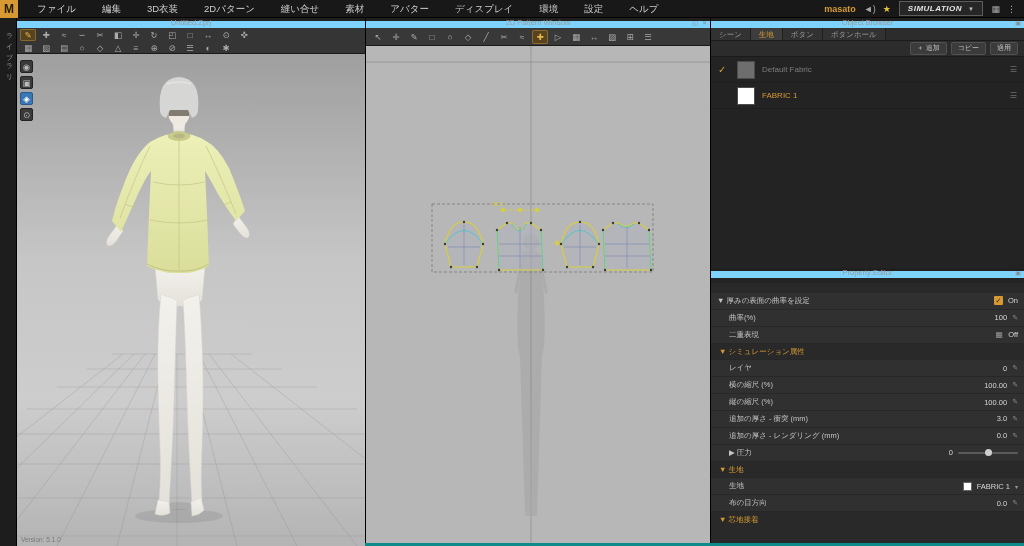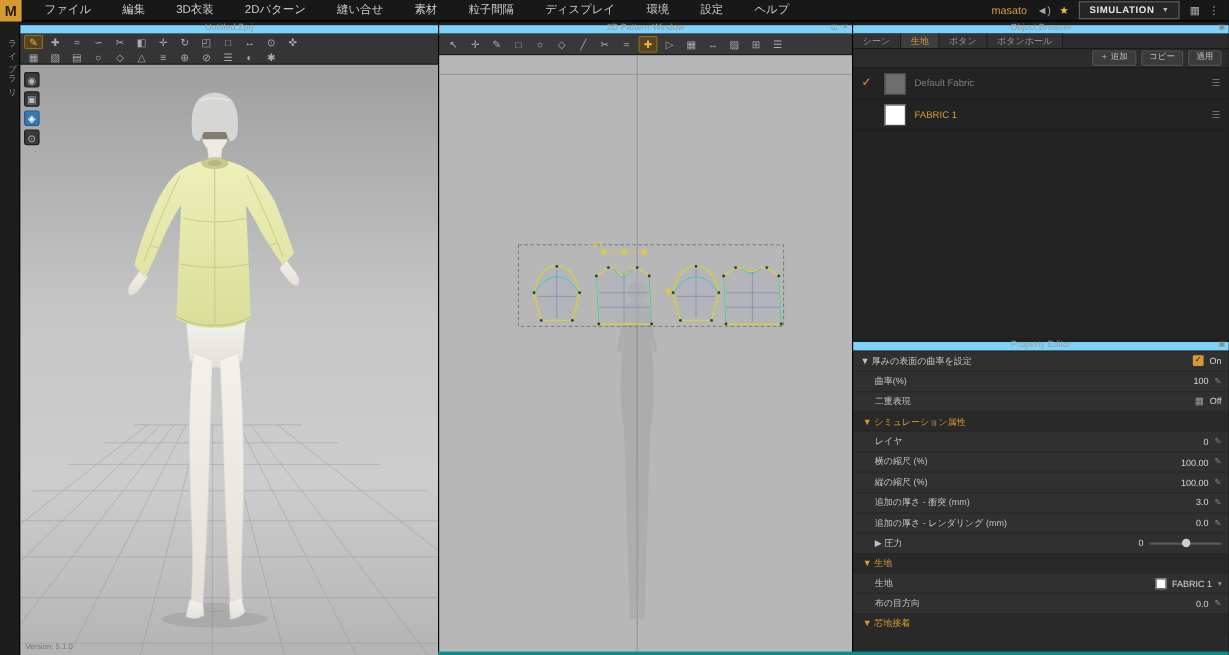--- a/index.html
+++ b/index.html
@@ -5,24 +5,24 @@
   *{margin:0;padding:0;box-sizing:border-box;font-family:"Liberation Sans","DejaVu Sans",sans-serif;}
   html,body{width:1024px;height:546px;overflow:hidden;background:#141414;}
   .app{position:relative;width:1024px;height:546px;}
 
   
   .menubar{position:absolute;left:0;top:0;width:1024px;height:18px;background:#181818;display:flex;align-items:center;border-bottom:1px solid #000;z-index:30;}
   .logo{width:18px;height:18px;background:#D79A33;color:#241c00;font-weight:bold;font-size:12px;display:flex;align-items:center;justify-content:center;}
   #menu-items{display:flex;align-items:center;}
   .menu-item{font-size:9.5px;color:#cccccc;padding:0 7px;line-height:18px;cursor:default;margin-left:12px;}
   .mb-right{margin-left:auto;display:flex;align-items:center;gap:8px;padding-right:8px;}
-  .username{color:#D79A33;font-size:9px;font-weight:normal;}
+  .username{color:#D79A33;font-size:9px;font-weight:bold;}
   .mb-ic{color:#a8a8a8;font-size:9px;line-height:18px;}
   .mb-ic.star{color:#e6c23c;}
-  .sim-btn{display:flex;align-items:center;gap:6px;border:1px solid #5c5c5c;background:#262626;color:#e6e6e6;font-size:8px;font-weight:bold;padding:2px 8px;letter-spacing:.5px;}
+  .sim-btn{display:flex;align-items:center;gap:6px;border:1px solid #5c5c5c;background:#262626;color:#e6e6e6;font-size:8px;font-weight:bold;padding:2px 8px;letter-spacing:.5px;font-style:italic;}
   .sim-btn .caret{font-size:6px;color:#bbb;}
 
   
   .rail{position:absolute;left:0;top:18px;width:17px;height:528px;background:#1d1d1d;border-right:1px solid #000;}
   .rail-label{writing-mode:vertical-rl;font-size:7px;color:#8f8f8f;letter-spacing:2px;margin:10px 0 0 4px;}
 
   
   .ptitle{position:absolute;left:0;right:0;top:0;height:10px;background:#202020;color:#9b9b9b;font-size:7.5px;line-height:10px;text-align:center;border-bottom:7px solid #7dd3fc;}
   .ptitle .ticn{position:absolute;top:0;font-size:6px;color:#8a8a8a;line-height:10px;}
   .ticn.r1{right:12px;} .ticn.r2{right:3px;}
@@ -54,21 +54,21 @@
   .ob-actions{position:absolute;left:0;right:0;top:23px;height:16px;background:#2c2c2c;border-bottom:1px solid #1a1a1a;display:flex;justify-content:flex-end;align-items:center;gap:4px;padding:0 6px;}
   .actbtn{font-size:7px;color:#c2c2c2;background:#3b3b3b;border:1px solid #515151;border-radius:2px;padding:1px 6px;line-height:1.2;cursor:default;}
   #fabric-list{position:absolute;left:0;right:0;top:39px;height:226px;background:#232323;overflow:hidden;}
   .fabric-row{display:flex;align-items:center;height:26px;padding:0 7px;gap:7px;border-bottom:1px solid #1e1e1e;}
   .fcheck{width:12px;color:#D79A33;font-size:10px;font-weight:bold;}
   .fswatch{width:18px;height:18px;border:1px solid #4c4c4c;display:inline-block;}
   .fname{flex:1;font-size:8px;color:#c8c8c8;}
   .fname.dim{color:#7d7d7d;}
   .fname.hl{color:#D79A33;}
   .fmenu{color:#6f6f6f;font-size:8px;}
-  .pe-title{top:264px;}
+  .pe-title{top:250px;}
   #prop-rows{position:absolute;left:0;right:0;top:275px;bottom:0;overflow:hidden;}
   .prow{display:flex;align-items:center;height:16.87px;padding:0 6px;background:#303030;border-bottom:1px solid #272727;}
   .prow.section{background:#292929;}
   .plabel{font-size:7.5px;color:#c4c4c4;white-space:nowrap;}
   .plabel.ind{padding-left:12px;}
   .section .plabel{color:#D79A33;padding-left:2px;}
   .pright{margin-left:auto;display:flex;align-items:center;gap:5px;}
   .pval{font-size:7.5px;color:#d6d6d6;}
   .pencil{font-size:7px;color:#8a8a8a;}
   .chk{width:9px;height:9px;background:#D79A33;color:#222;font-size:7px;line-height:9px;text-align:center;border-radius:1px;display:inline-block;}
@@ -87,21 +87,21 @@
 
   <div class="menubar">
     <div class="logo">M</div>
     <div id="menu-items">
         <div class="menu-item">ファイル</div>
         <div class="menu-item">編集</div>
         <div class="menu-item">3D衣装</div>
         <div class="menu-item">2Dパターン</div>
         <div class="menu-item">縫い合せ</div>
         <div class="menu-item">素材</div>
-        <div class="menu-item">粒子間隔</div>
+        <div class="menu-item">アバター</div>
         <div class="menu-item">ディスプレイ</div>
         <div class="menu-item">環境</div>
         <div class="menu-item">設定</div>
         <div class="menu-item">ヘルプ</div>
       </div>
     <div class="mb-right">
       <span class="username">masato</span>
       <span id="status-icons" style="display:flex;gap:7px;">
           <span class="mb-ic">◄)</span>
           <span class="mb-ic star">★</span>

